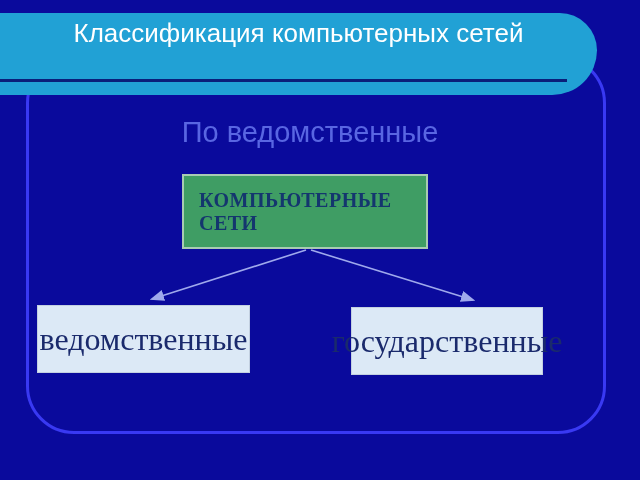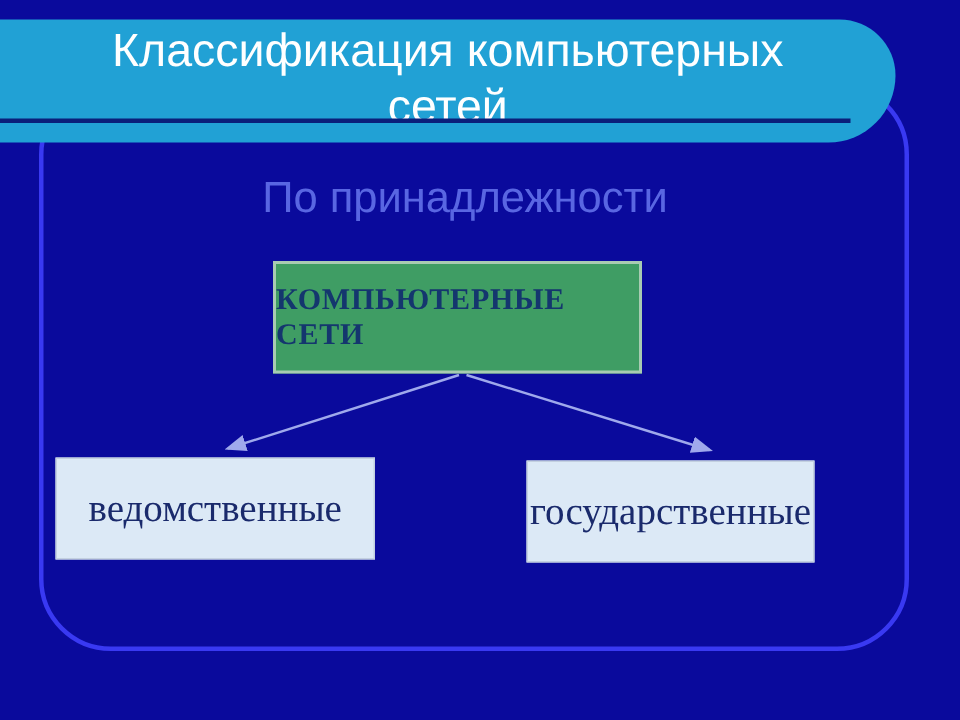--- a/index.html
+++ b/index.html
@@ -38,21 +38,21 @@
     background: #21A1D5;
     border-radius: 0 40px 48px 0;
   }
   .title-text {
     position: absolute;
     left: 0;
     top: 2px;
     width: 100%;
     text-align: center;
     color: #FFFFFF;
-    font-size: 31px;
+    font-size: 26px;
     line-height: 37px;
     font-weight: normal;
   }
   .title-text .title-inner {
     display: inline-block;
     max-width: 520px;
   }
   .title-underline {
     position: absolute;
     left: 0;
@@ -79,20 +79,21 @@
     left: 182px;
     top: 174px;
     width: 246px;
     height: 75px;
     background: #3F9D64;
     border: 2px solid #A8CBB2;
     box-sizing: border-box;
     display: flex;
     align-items: center;
     justify-content: center;
+    padding-left: 15px;
   }
   .root-box span {
     font-family: "Liberation Serif", serif;
     font-weight: bold;
     font-size: 20px;
     letter-spacing: 0.5px;
     color: #14366E;
   }
 
   
@@ -110,21 +111,21 @@
     position: absolute;
     background: #DCE9F6;
     border: 1px solid #C3D0E0;
     box-sizing: border-box;
     display: flex;
     align-items: center;
     justify-content: center;
   }
   .child-box span {
     font-family: "Liberation Serif", serif;
-    font-size: 26px;
+    font-size: 32px;
     color: #1A2A6C;
   }
   .child-box.left {
     left: 37px;
     top: 305px;
     width: 213px;
     height: 68px;
   }
   .child-box.right {
     left: 351px;
@@ -140,21 +141,21 @@
 
   <div class="content-frame"></div>
 
   <div class="title-bar">
     <div class="title-text">
       <span class="title-inner">Классификация компьютерных сетей</span>
     </div>
     <div class="title-underline"></div>
   </div>
 
-  <div class="subtitle">По принадлежности</div>
+  <div class="subtitle">По ведомственные</div>
 
   <div class="root-box">
     <span>КОМПЬЮТЕРНЫЕ СЕТИ</span>
   </div>
 
   <svg class="arrows" viewBox="0 0 640 480">
     <defs>
       <marker id="arrowhead" markerWidth="9" markerHeight="7" refX="7.5" refY="3.5" orient="auto">
         <path d="M0,0 L9,3.5 L0,7 Z" fill="#9FA9EC"></path>
       </marker>

